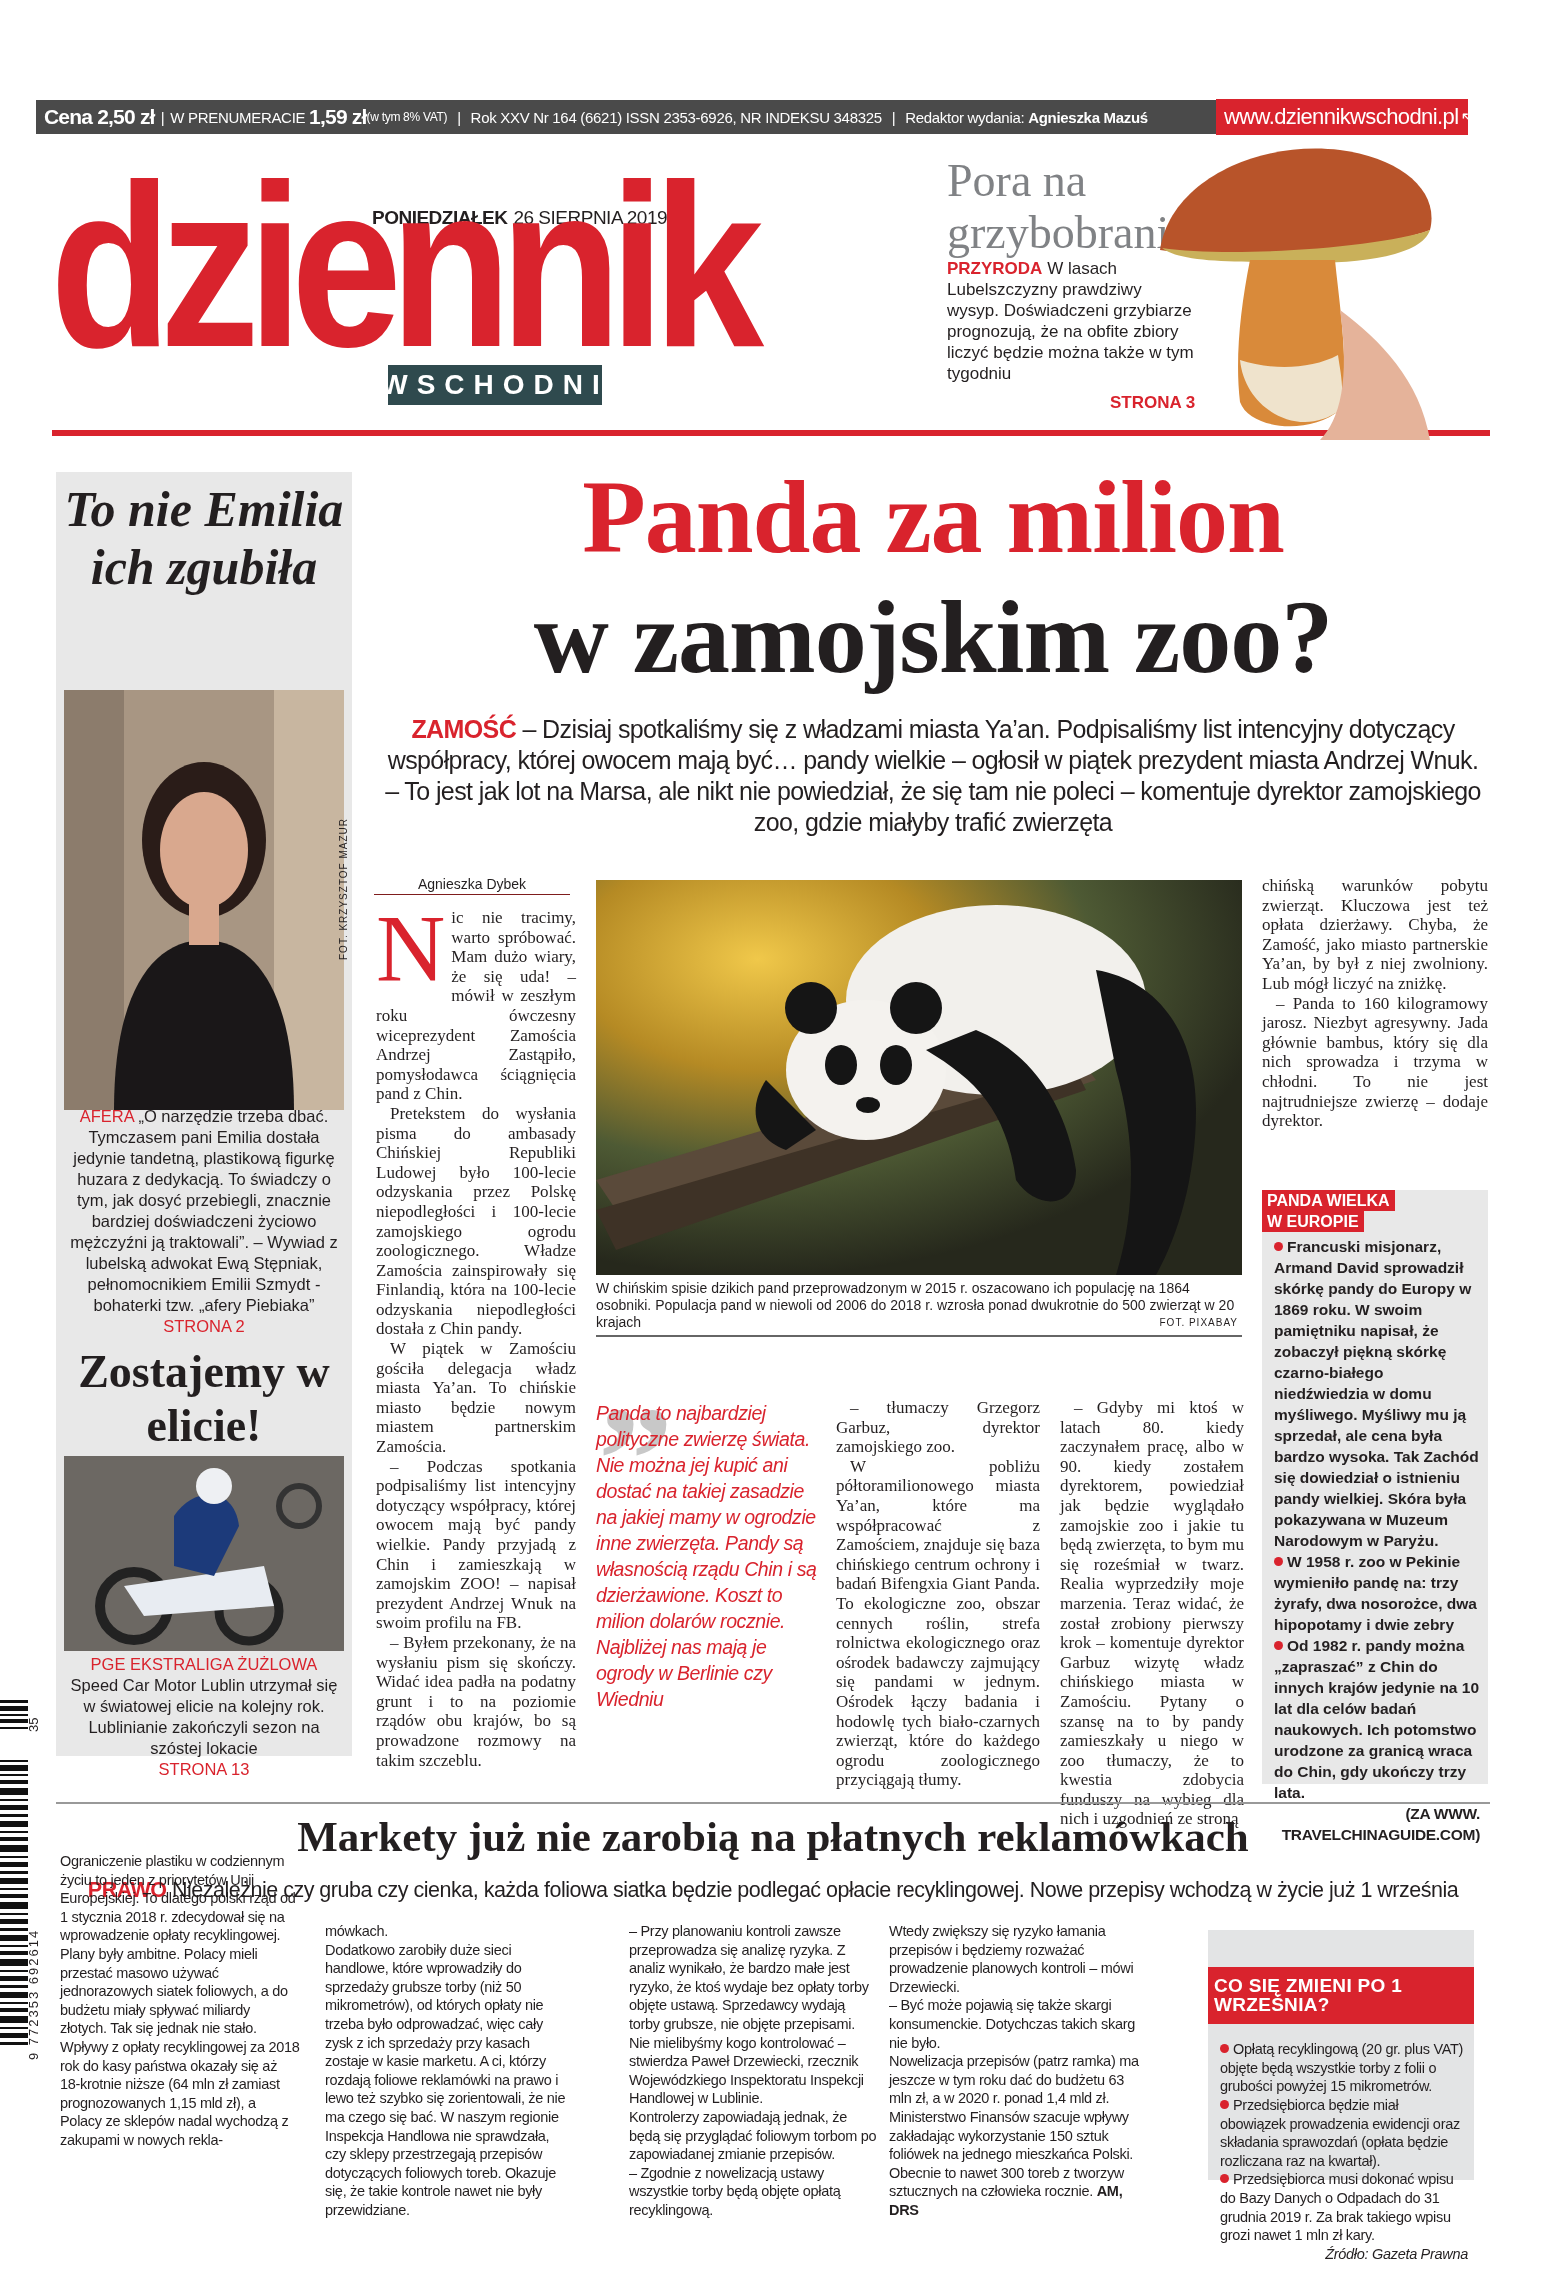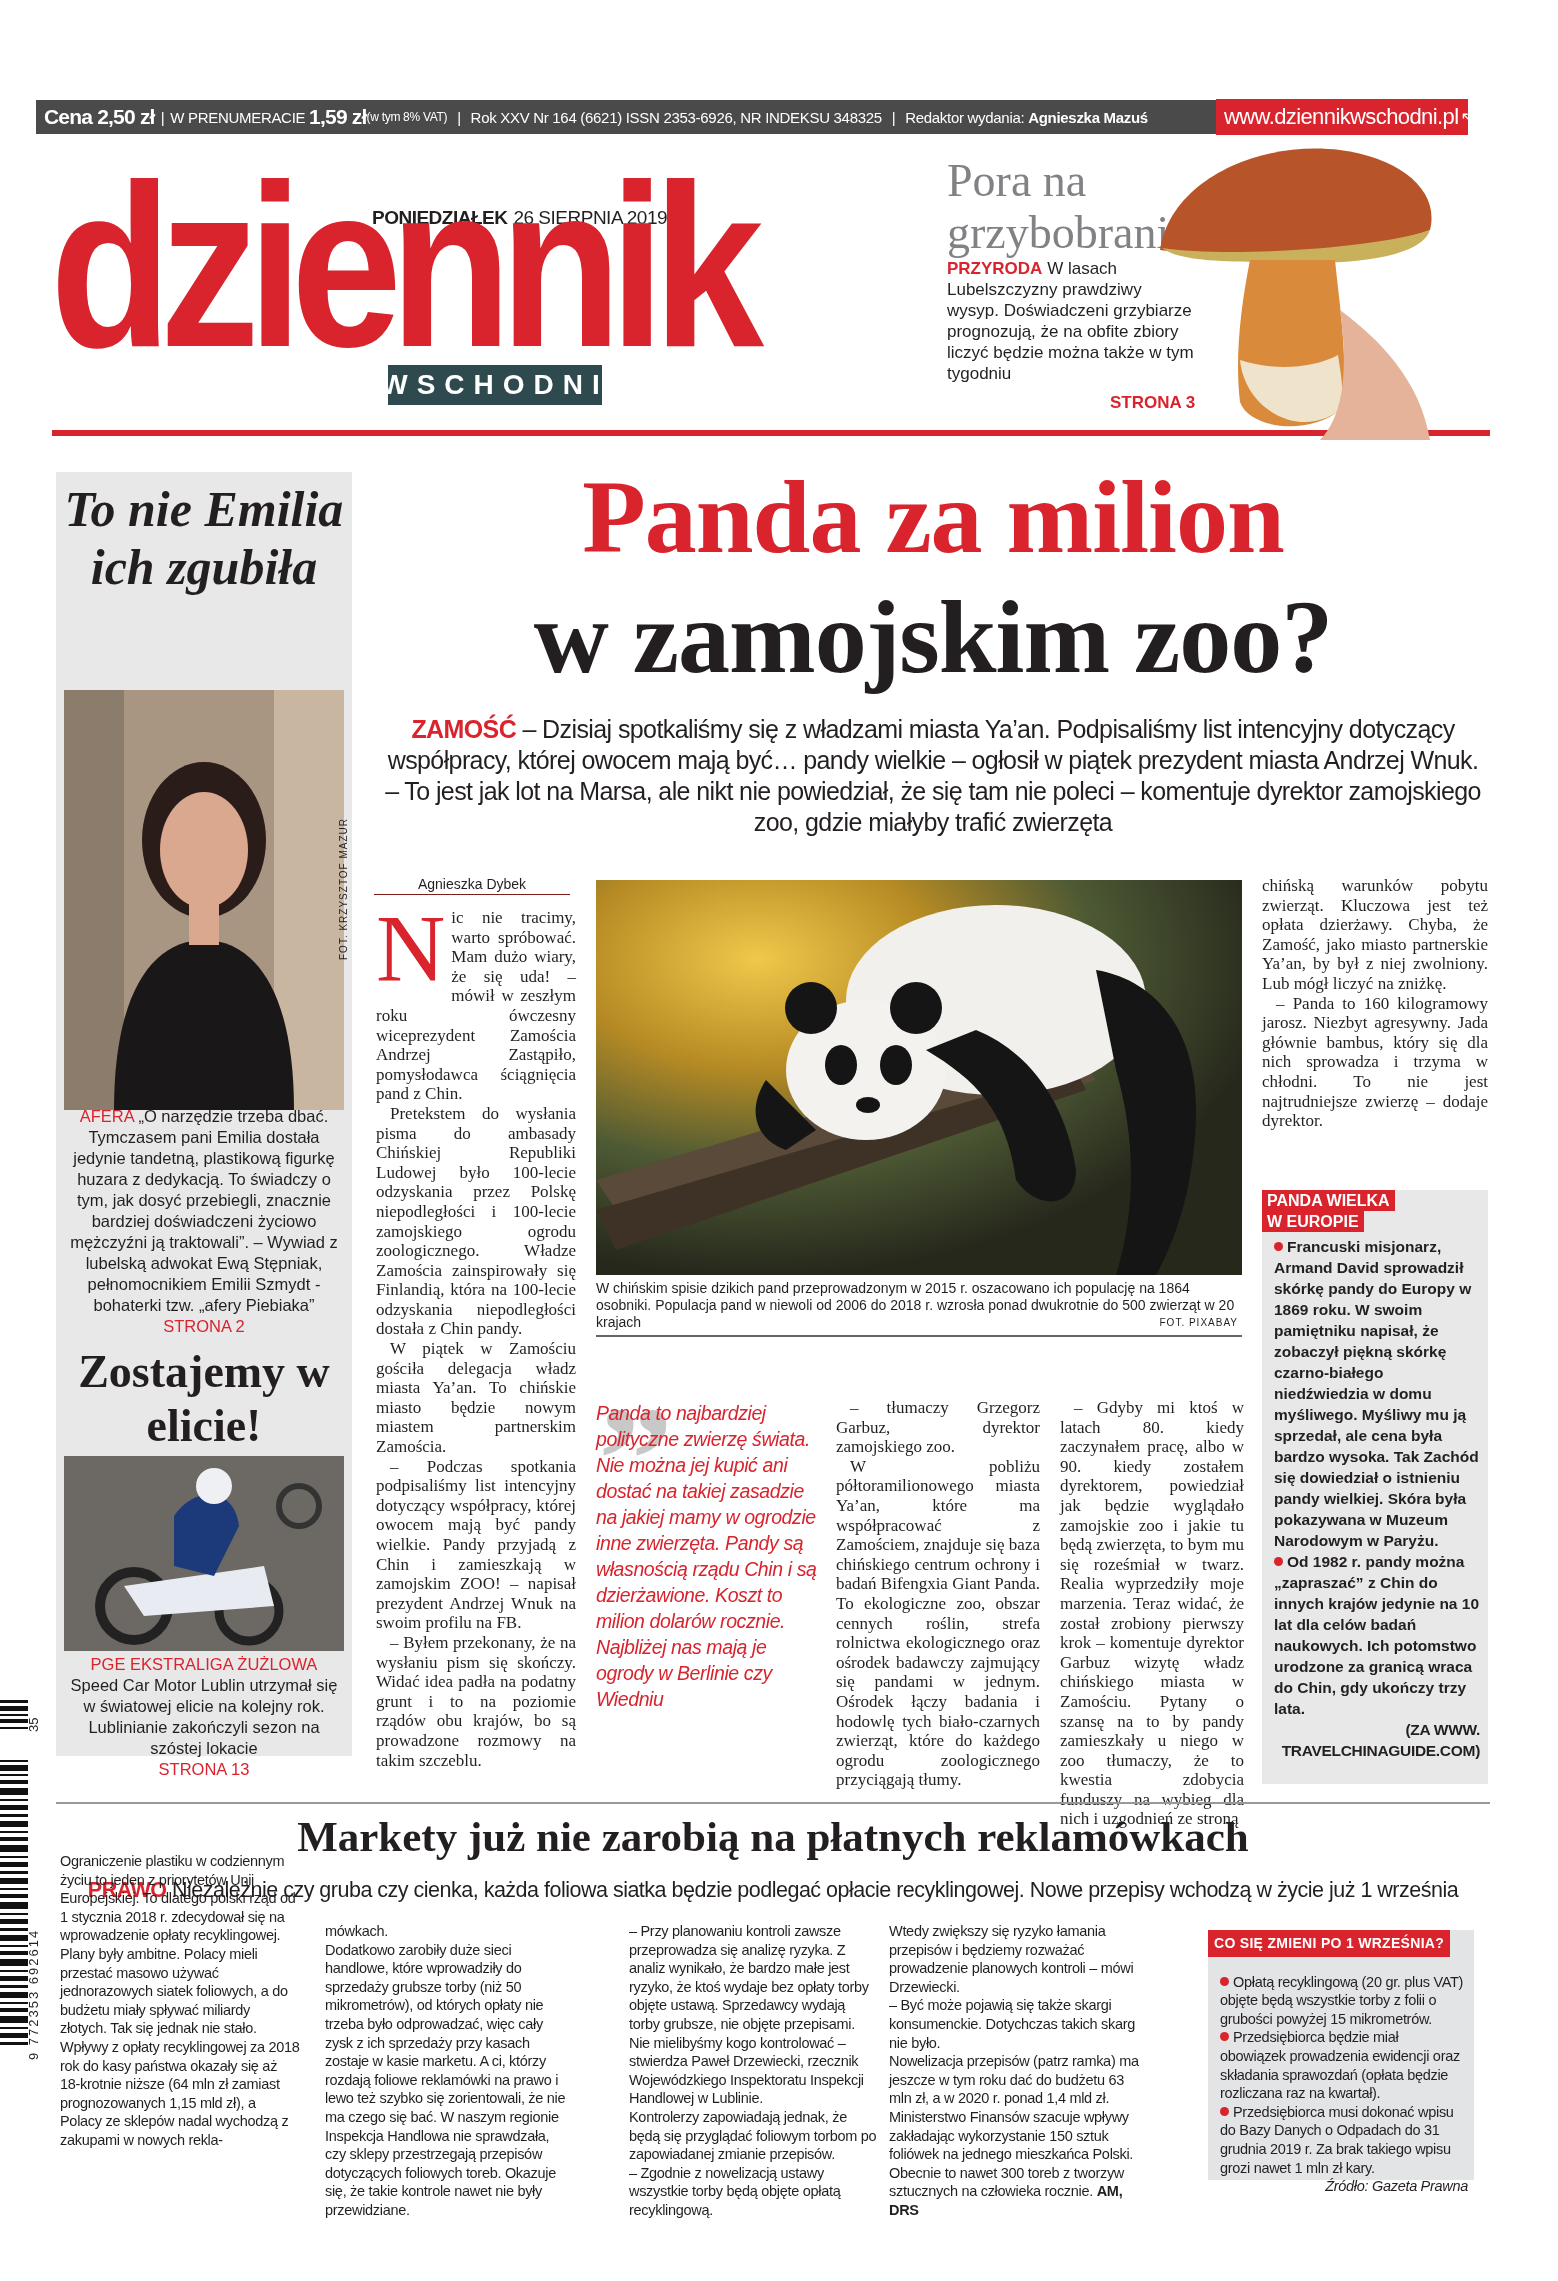--- a/index.html
+++ b/index.html
@@ -80,21 +80,21 @@
   .bottom-head { left: 56px; top: 1812px; width: 1434px; text-align: center; font-family: "Liberation Serif", serif; font-weight: bold; font-size: 43px; color: #231f20; }
   .bottom-lead { left: 56px; top: 1878px; width: 1434px; text-align: center; font-size: 21.5px; color: #231f20; letter-spacing: -0.5px; }
   .bottom-lead .kicker { color: #d9232d; font-weight: bold; }
   .bcol { font-size: 14.5px; line-height: 18.6px; color: #231f20; letter-spacing: -0.3px; }
   .bcol1 { left: 60px; top: 1852px; width: 240px; }
   .bcol2 { left: 325px; top: 1922px; width: 248px; }
   .bcol3 { left: 629px; top: 1922px; width: 250px; }
   .bcol4 { left: 889px; top: 1922px; width: 256px; }
   .box-changes { left: 1208px; top: 1930px; width: 266px; height: 250px; background: #e3e4e5; }
   .box-changes-content { left: 1208px; top: 1930px; width: 266px; font-size: 14.5px; line-height: 18.6px; letter-spacing: -0.3px; }
-  .box-changes-content .tag2 { background: #d9232d; color: #fff; font-weight: bold; font-size: 14px; padding: 4px 6px; display: inline-block; letter-spacing: 0.3px; }
+  .box-changes-content .tag2 { background: #d9232d; color: #fff; font-weight: bold; font-size: 19px; padding: 10px 6px; display: inline-block; letter-spacing: 0.3px; margin-top: 37px; }
   .box-changes-content .inner { padding: 16px 6px 0 12px; }
   .italic-src { text-align: right; font-style: italic; }
 </style>
 </head>
 <body>
 
 <div class="abs topbar">
   <span class="big">Cena 2,50 zł</span>
   <span class="sep">|</span>
   <span>W PRENUMERACIE</span>&nbsp;
@@ -285,20 +285,21 @@
   <p class="first">chińską warunków pobytu zwierząt. Kluczowa jest też opłata dzierżawy. Chyba, że Zamość, jako miasto partnerskie Ya’an, by był z niej zwolniony. Lub mógł liczyć na zniżkę.</p>
   <p>– Panda to 160 kilogramowy jarosz. Niezbyt agresywny. Jada głównie bambus, który się dla nich sprowadza i trzyma w chłodni. To nie jest najtrudniejsze zwierzę – dodaje dyrektor.</p>
 </div>
 
 <div class="abs box-panda"></div>
 <div class="abs box-panda-content">
   <div><span class="box-tag">PANDA WIELKA</span></div>
   <div><span class="box-tag">W EUROPIE</span></div>
   <div class="inner">
     <div><span class="dot"></span><span>Francuski misjonarz, Armand David sprowadził skórkę pandy do Europy w 1869 roku. W swoim pamiętniku napisał, że zobaczył piękną skórkę czarno-białego niedźwiedzia w domu myśliwego. Myśliwy mu ją sprzedał, ale cena była bardzo wysoka. Tak Zachód się dowiedział o istnieniu pandy wielkiej. Skóra była pokazywana w Muzeum Narodowym w Paryżu.</span></div>
+    <div><span class="dot"></span><span>W 1958 r. zoo w Pekinie wymieniło pandę na: trzy żyrafy, dwa nosorożce, dwa hipopotamy i dwie zebry</span></div>
     <div><span class="dot"></span><span>Od 1982 r. pandy można „zapraszać” z Chin do innych krajów jedynie na 10 lat dla celów badań naukowych. Ich potomstwo urodzone za granicą wraca do Chin, gdy ukończy trzy lata.</span></div>
     <div class="src">(ZA WWW. TRAVELCHINAGUIDE.COM)</div>
   </div>
 </div>
 
 <div class="abs sep-line"></div>
 
 <div class="abs bottom-head">Markety już nie zarobią na płatnych reklamówkach</div>
 <div class="abs bottom-lead">
   <span class="kicker">PRAWO</span>

